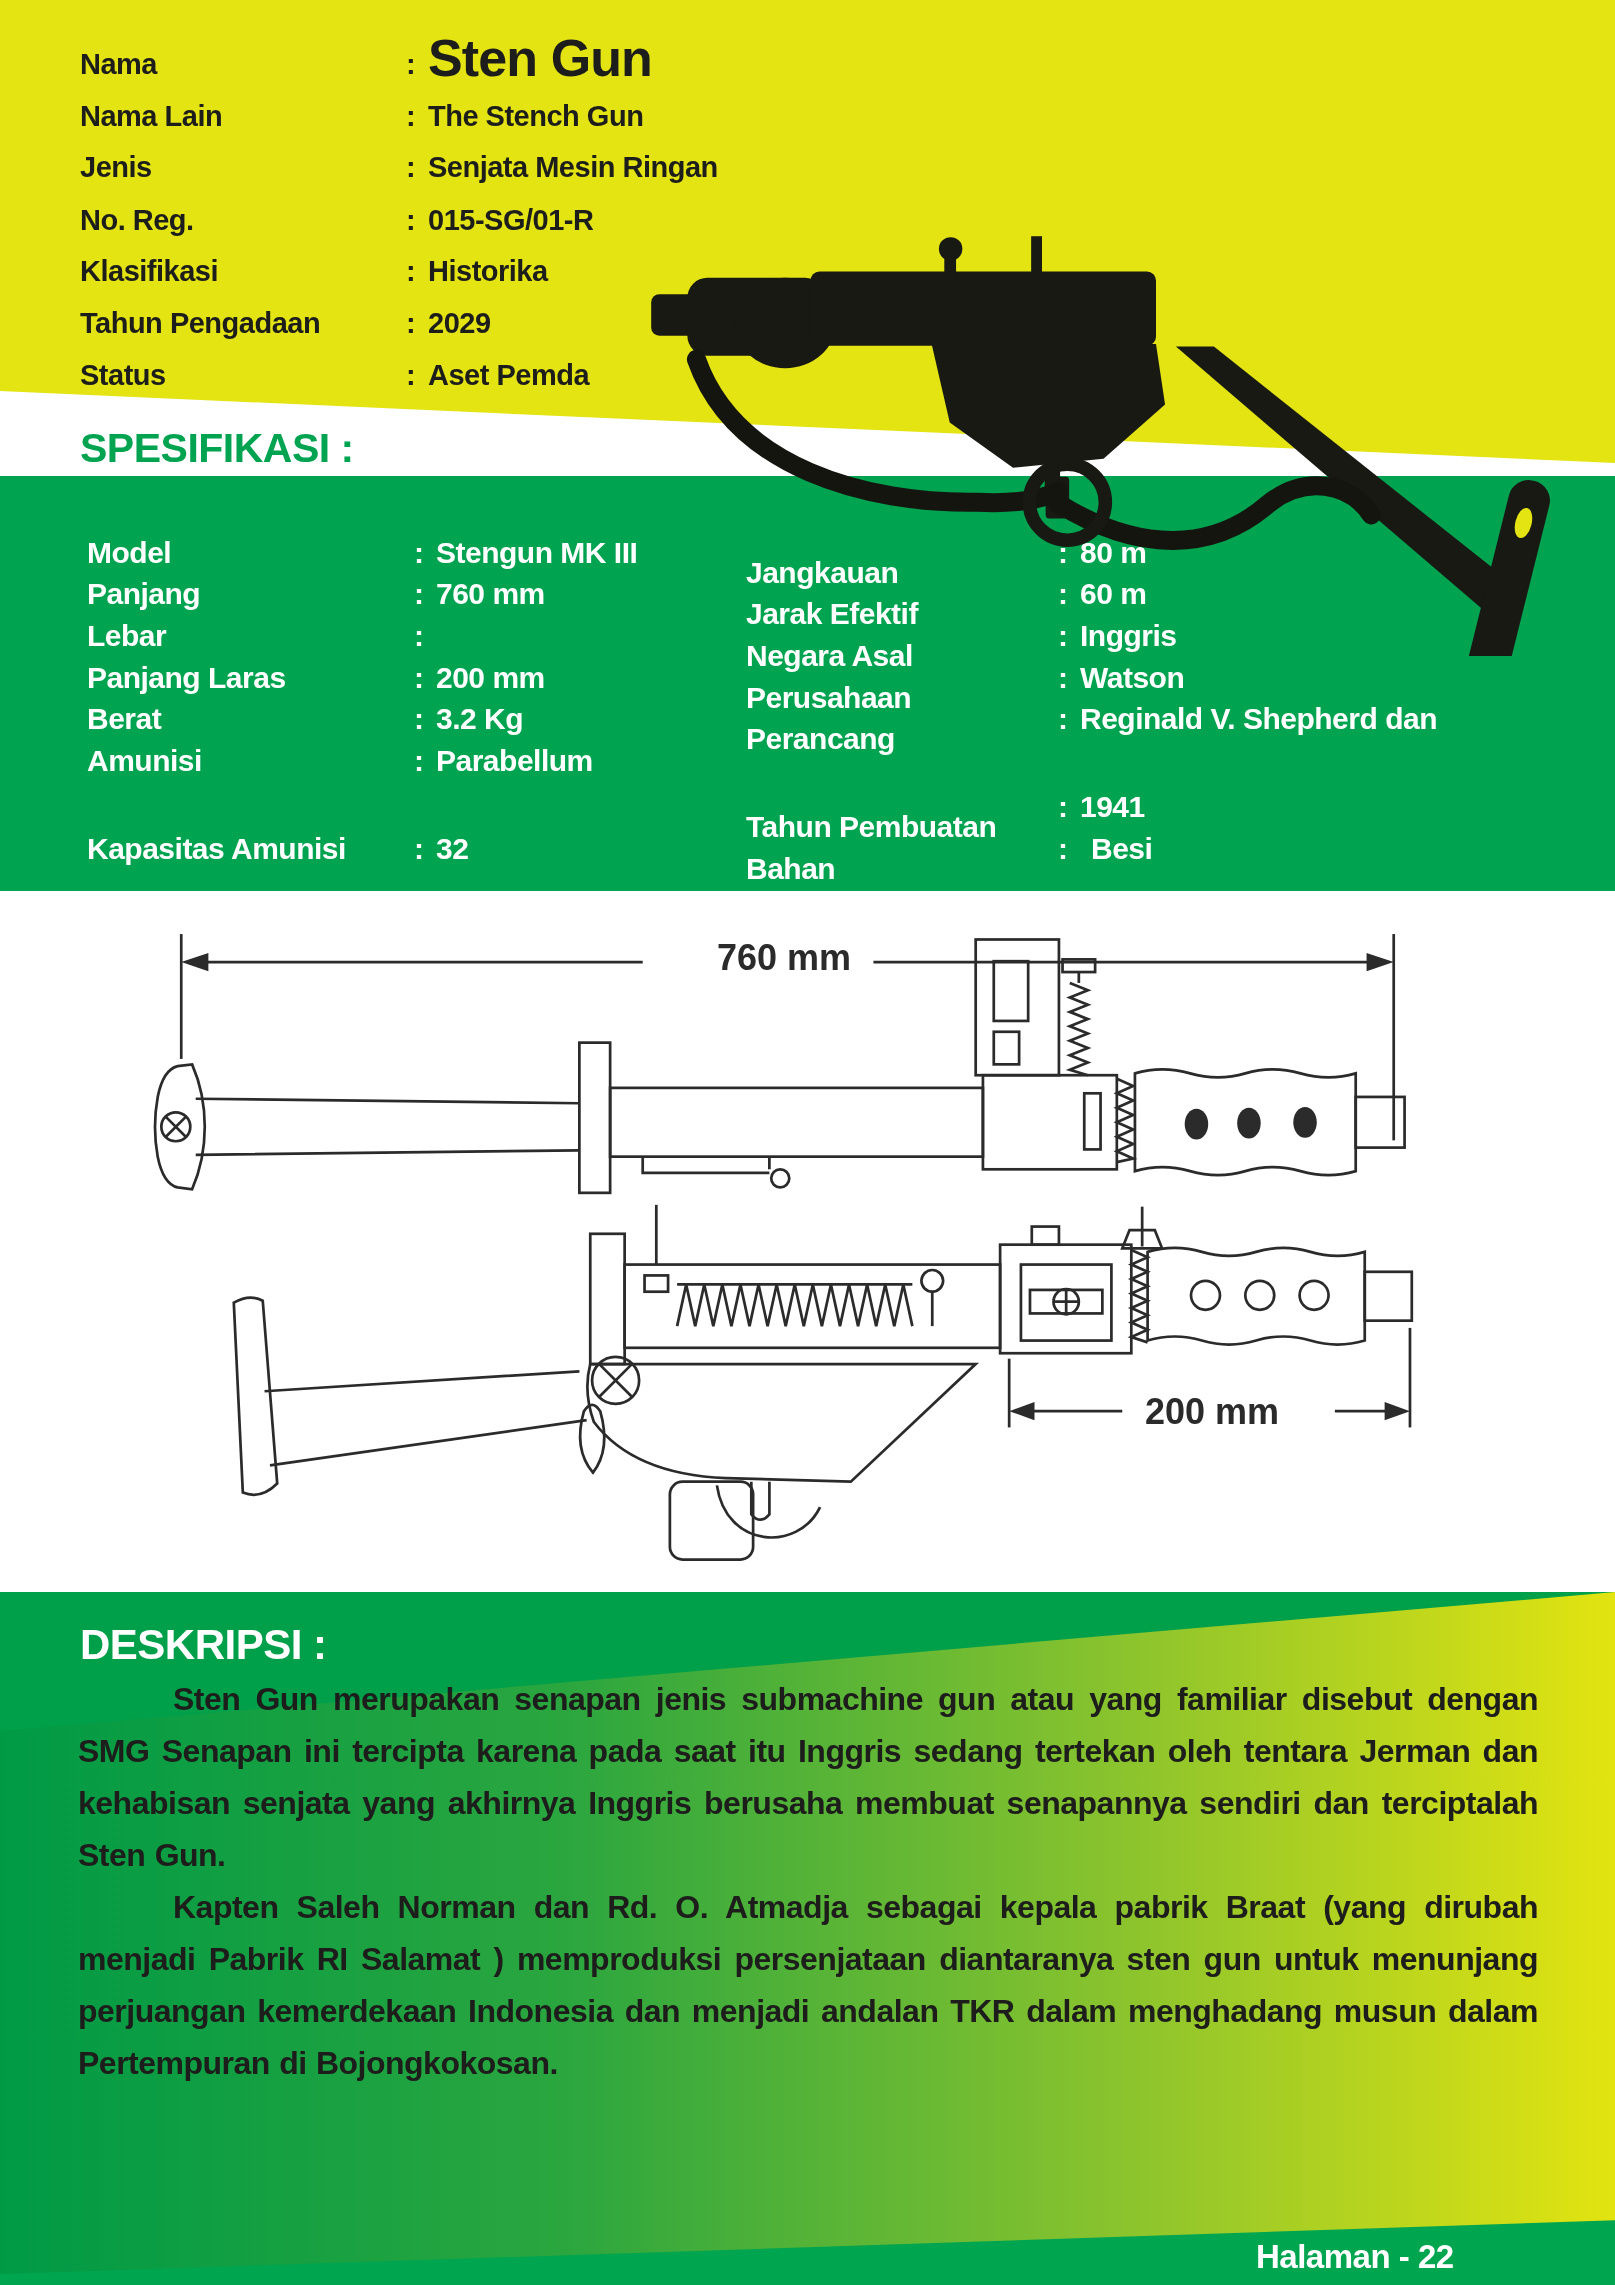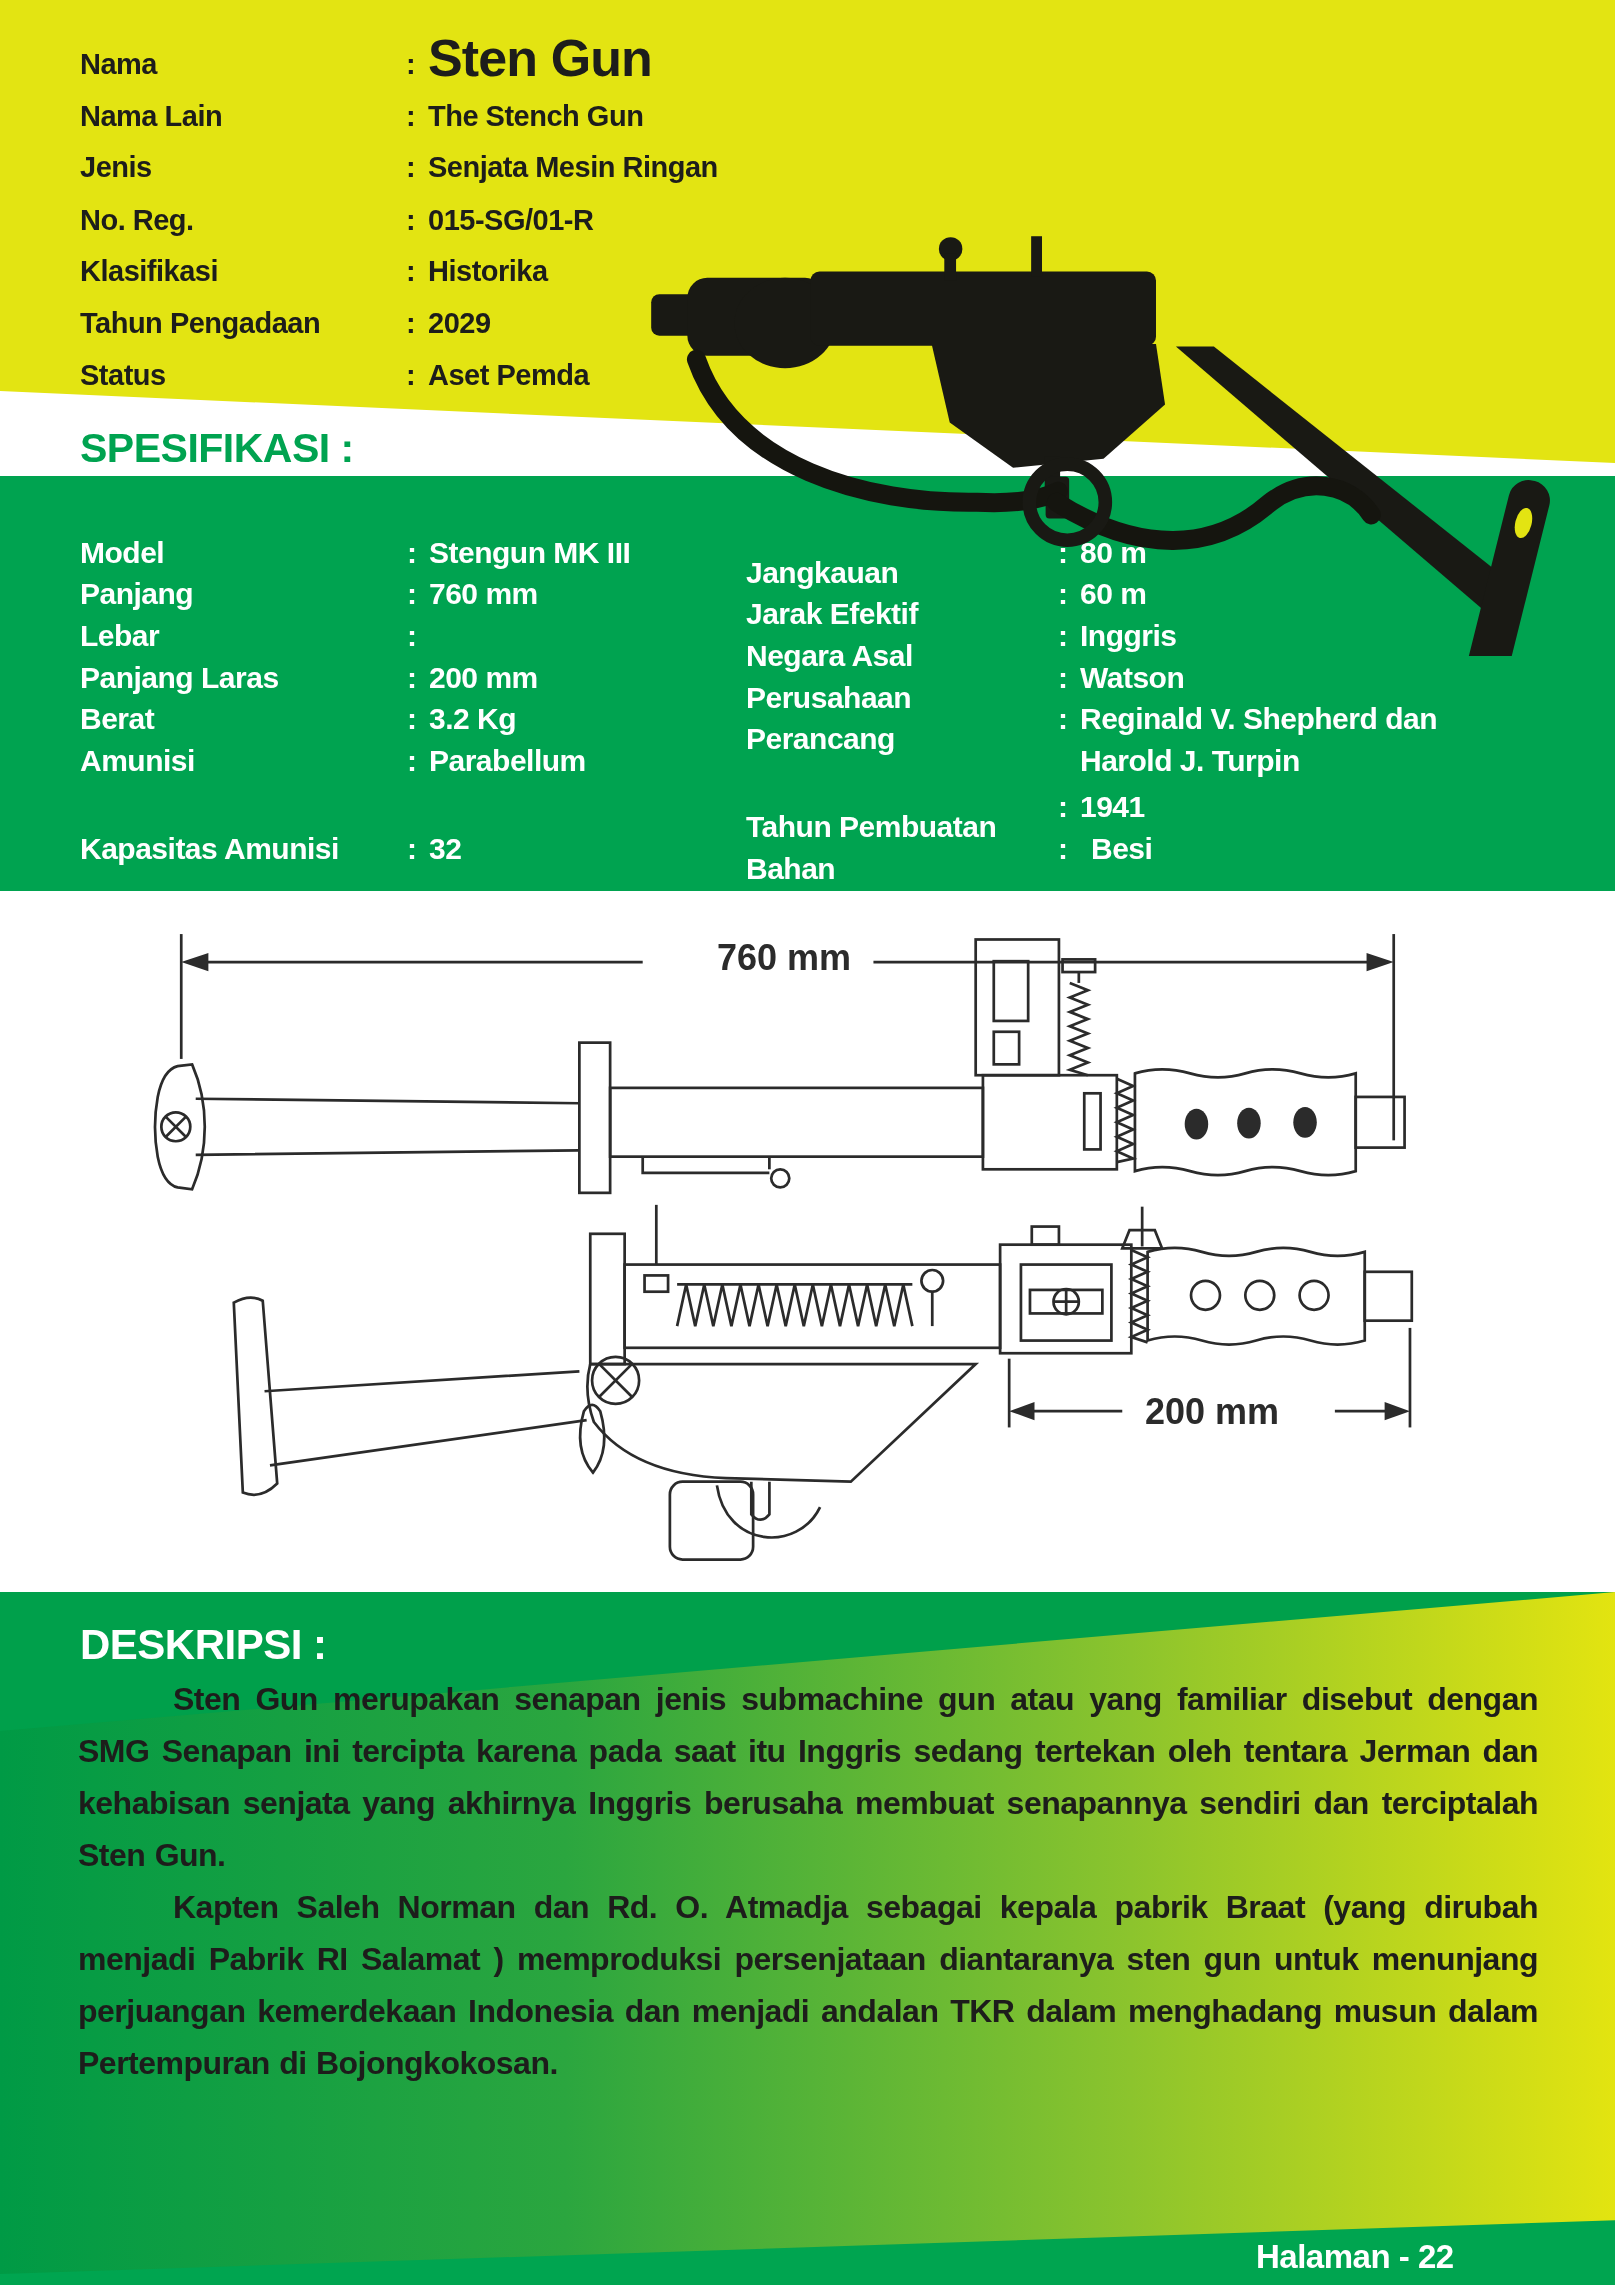--- a/index.html
+++ b/index.html
@@ -17,21 +17,21 @@
   .hrow { position:absolute; left:80px; display:flex; align-items:flex-start; color:#1d1d1b; font-size:29px; letter-spacing:-0.5px; z-index:2; }
   .hlbl { display:inline-block; width:326px; }
   .colon { display:inline-block; width:22px; }
   .hval  { display:inline-block; }
   .hval-big { display:inline-block; font-size:52px; line-height:38px; position:relative; top:-9px; letter-spacing:-0.9px;text-align:right; }
   
   .spes-title { position:absolute; left:80px; top:425px; font-size:41px; color:#00a350; letter-spacing:-0.5px; z-index:2; }
   
   .spec-panel { position:absolute; left:0; top:476px; width:1616px; height:415px; background:#00a350; z-index:1; }
   .srow { position:absolute; display:flex; align-items:flex-start; color:#ffffff; font-size:30px; letter-spacing:-0.5px; }
-  .srow .slbl-l { display:inline-block; width:327px; }
+  .srow .slbl-l { display:inline-block; width:327px;margin-left:7px; }
   .srow .slbl-r { display:inline-block; width:312px;margin-top:20px; }
   .cont-pad { padding-left:22px; }
   .gap8 { padding-left:11px; }
   
   .drawing { position:absolute; z-index:1; }
   .dim-label { position:absolute; color:#2b2b2b; font-size:36px; font-weight:700; text-align:center; z-index:2; background:#fff; }
   
   .gun-photo { position:absolute; left:633px; top:77px; width:932px; height:579px; z-index:5; pointer-events:none; }
   
   .desc-section {
@@ -175,24 +175,20 @@
     </div>
     <div class="srow" style="left:746px;top:185px">
       <span class="slbl-r">Perusahaan</span>
         <span class="colon">:</span>
         <span>Watson</span>
     </div>
     <div class="srow" style="left:746px;top:226px">
       <span class="slbl-r">Perancang</span>
         <span class="colon">:</span>
         <span>Reginald V. Shepherd dan</span>
-    </div>
-    <div class="srow" style="left:746px;top:268px">
-      <span class="slbl-r"></span>
-        <span class="cont-pad">Harold J. Turpin</span>
     </div>
     <div class="srow" style="left:746px;top:314px">
       <span class="slbl-r">Tahun Pembuatan</span>
         <span class="colon">:</span>
         <span>1941</span>
     </div>
     <div class="srow" style="left:746px;top:356px">
       <span class="slbl-r">Bahan</span>
         <span class="colon">:</span>
         <span class="gap8">Besi</span>

